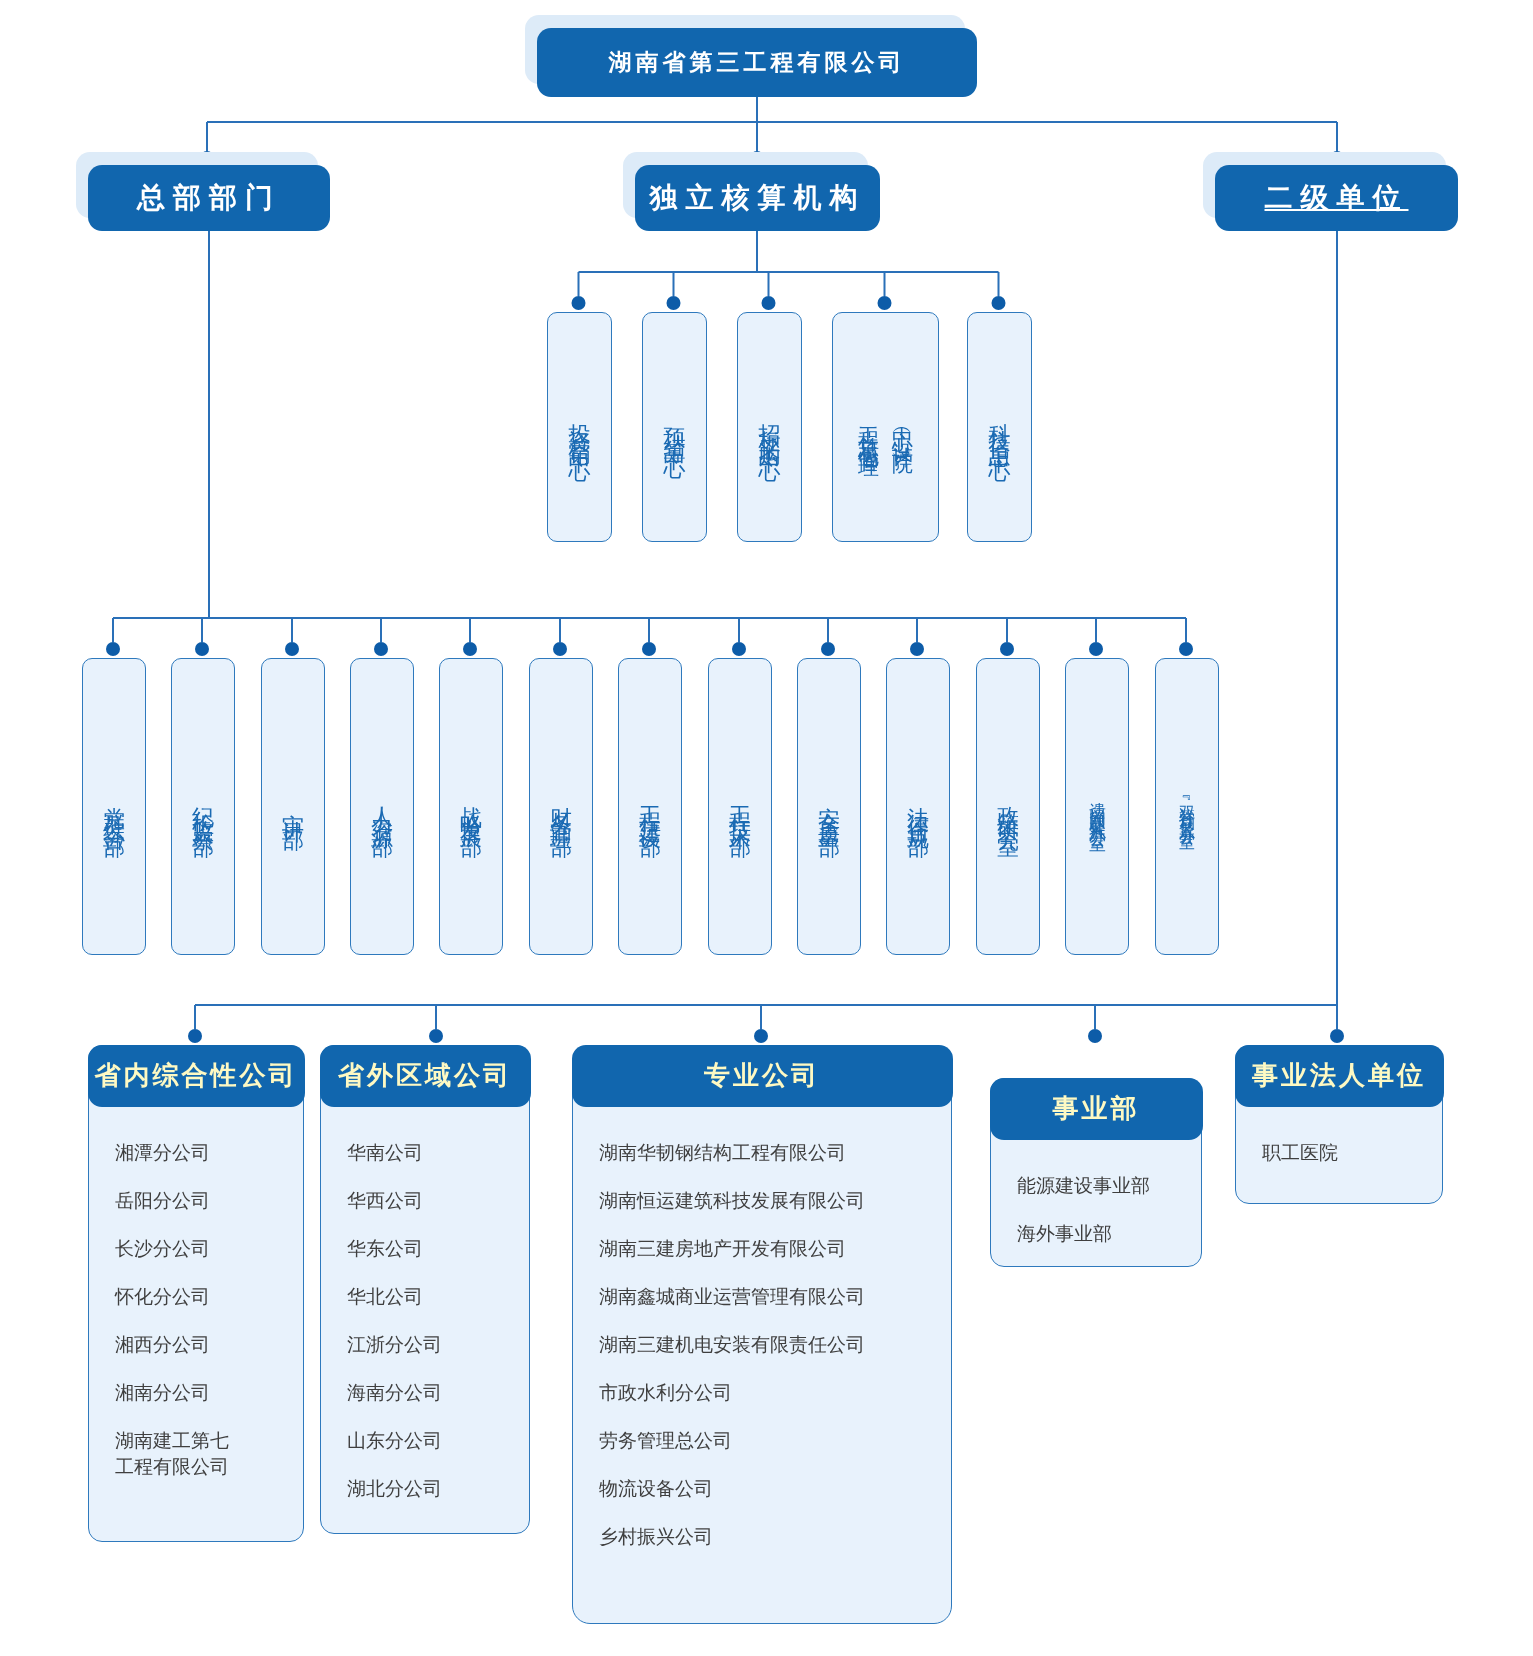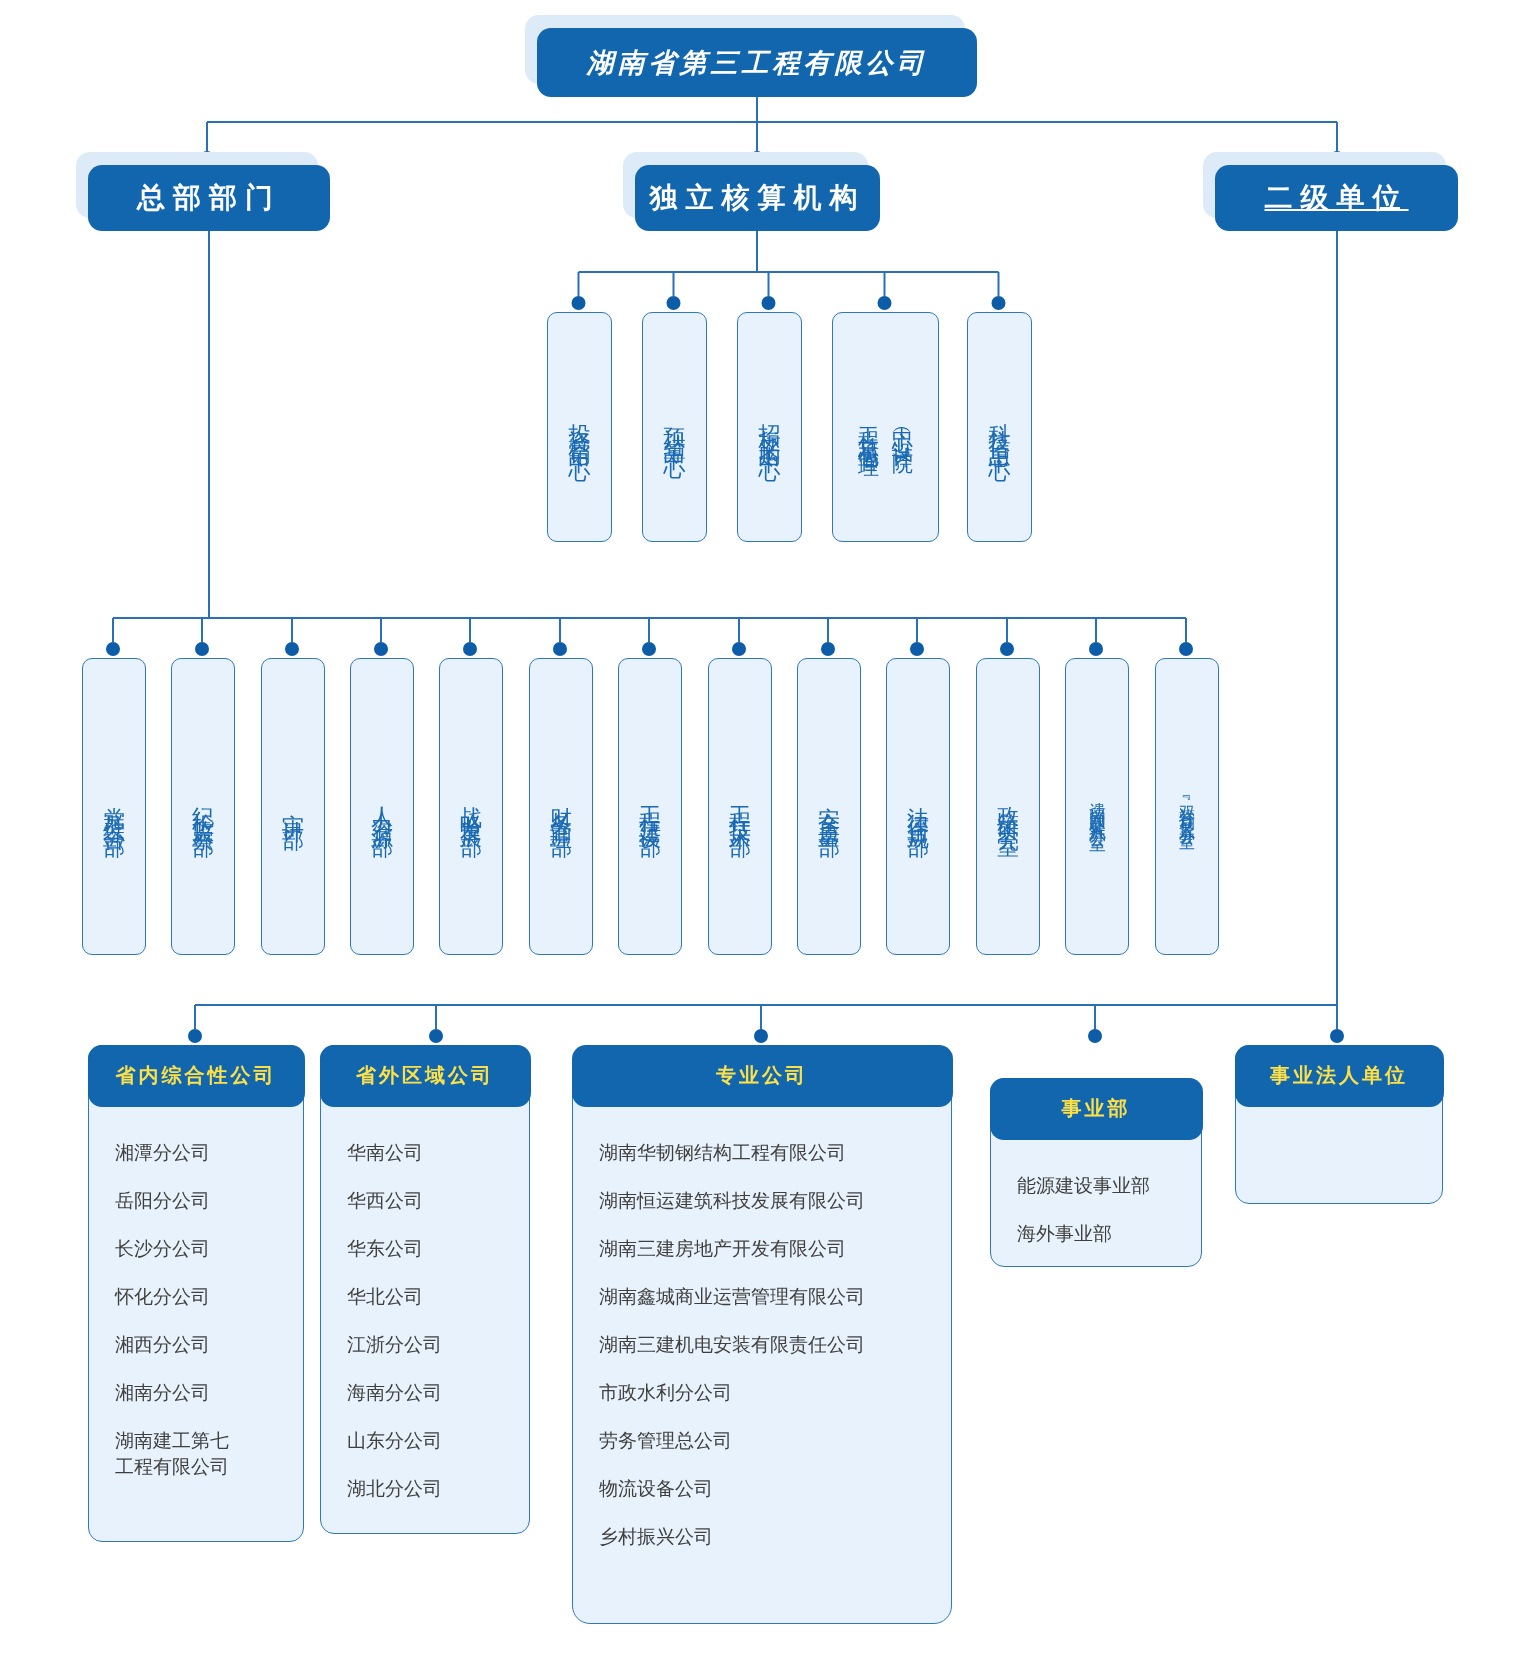--- a/index.html
+++ b/index.html
@@ -9,21 +9,21 @@
   }
   .stage{position:absolute;left:0;top:0;width:1533px;height:1656px;}
   svg.wires{position:absolute;left:0;top:0;z-index:0;}
 
   
   .hbox{
     position:absolute;z-index:2;background:#1166ae;color:#fff;
     border-radius:14px;display:flex;align-items:center;justify-content:center;
     font-weight:bold;box-shadow:-12px -13px 0 #ddebf8;
   }
-  .hbox.root{font-size:27px;letter-spacing:4px;font-style:italic;}
+  .hbox.root{font-size:23px;letter-spacing:4px;}
   .hbox.branch{font-size:28px;letter-spacing:8px;}
 
   
   .vbox{
     position:absolute;z-index:2;background:#e8f2fc;border:1.5px solid #2e79bd;
     border-radius:10px;display:flex;align-items:center;justify-content:center;
     color:#1a6ab3;
   }
   .vtext{
     writing-mode:vertical-lr;text-orientation:upright;white-space:pre-line;
@@ -33,22 +33,22 @@
   .vbox.xsmall .vtext{font-size:16px;letter-spacing:3px;}
   .vbox.twocol .vtext{font-size:21px;letter-spacing:5px;}
 
   
   .group{
     position:absolute;z-index:2;background:#e8f2fc;border:1.5px solid #2e79bd;
     border-radius:14px;
   }
   .g-head{
     position:absolute;top:-1.5px;left:-1.5px;right:-1.5px;height:62px;
-    background:#1166ae;border-radius:14px;color:#fde047;font-weight:bold;
-    font-size:20px;letter-spacing:3px;display:flex;align-items:center;justify-content:center;
+    background:#1166ae;border-radius:14px;color:#fef9c3;font-weight:bold;
+    font-size:26px;letter-spacing:3px;display:flex;align-items:center;justify-content:center;
   }
   .g-body{position:absolute;top:62px;left:0;right:0;padding:32px 16px 16px 26px;}
   .gitem{
     font-size:19px;line-height:26px;color:#3f3f3f;margin-bottom:22px;
     white-space:pre-line;
   }
 </style>
 </head>
 <body>
 
@@ -207,15 +207,18 @@
   <div class="group" style="left:990px;top:1078px;width:210px;height:187px;">
     <div class="g-head">事业部</div>
     <div class="g-body">
       <div class="gitem">能源建设事业部</div>
       <div class="gitem">海外事业部</div>
     </div>
   </div>
 
   <div class="group" style="left:1235px;top:1045px;width:206px;height:157px;">
     <div class="g-head">事业法人单位</div>
+    <div class="g-body">
+      <div class="gitem">职工医院</div>
+    </div>
   </div>
 
 </div>
 
 </body></html>

